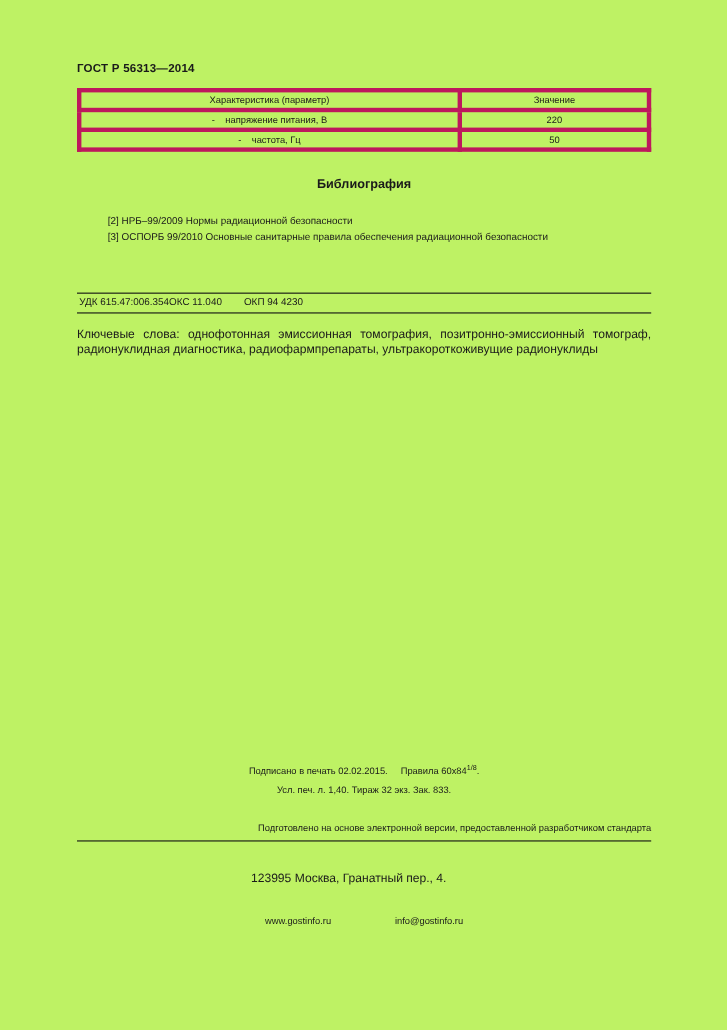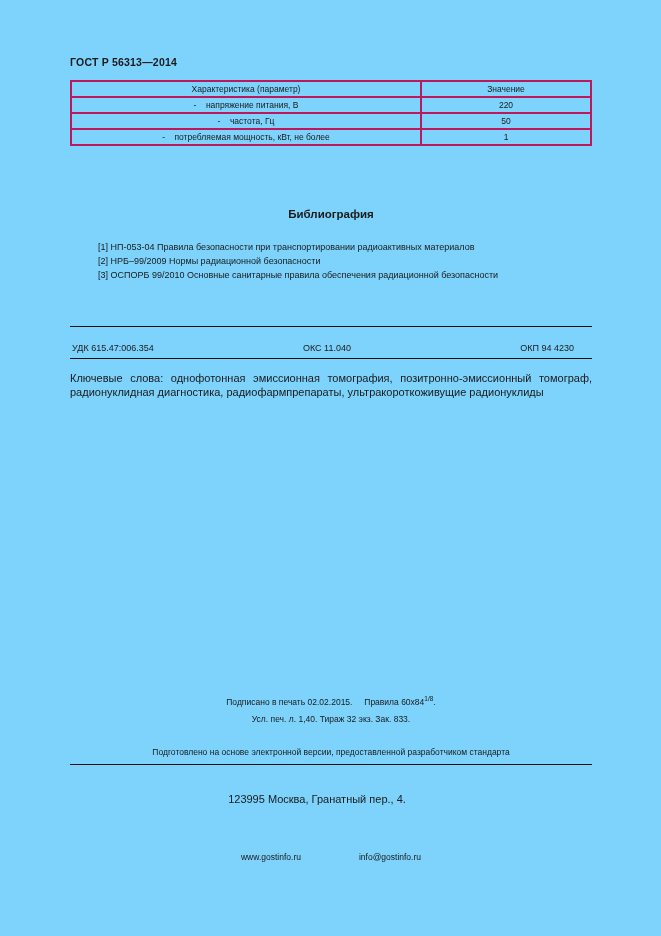--- a/index.html
+++ b/index.html
@@ -4,21 +4,21 @@
 <style>
   html, body {
     margin: 0;
     padding: 0;
     background: #7a7a7a;
   }
   .page {
     position: relative;
     width: 661px;
     height: 936px;
-    background: #7dd3fc;
+    background: #bef264;
     margin: 0 auto;
     font-family: "Liberation Sans", sans-serif;
     color: #1a1a1a;
     overflow: hidden;
   }
   .content {
     position: absolute;
     left: 70px;
     top: 56px;
     width: 522px;
@@ -32,21 +32,21 @@
   .table-caption {
     font-size: 9.5px;
     margin: 0 0 4px 8px;
   }
   table.param-table {
     border-collapse: collapse;
     width: 100%;
     font-size: 8.5px;
   }
   table.param-table td, table.param-table th {
-    border: 2px solid #be185d;
+    border: 4px solid #be185d;
     padding: 2px 4px;
     font-weight: normal;
     text-align: center;
   }
   .th-center {
     text-align: center;
   }
   .col-value {
     width: 160px;
     text-align: center;
@@ -54,36 +54,36 @@
   .row-section td {
     text-align: left;
   }
   .dash-cell {
     padding-left: 6px;
   }
   .biblio-title {
     text-align: center;
     font-size: 11.5px;
     font-weight: bold;
-    margin-top: 62px;
+    margin-top: 24px;
     margin-bottom: 20px;
   }
   .biblio-list {
     font-size: 9px;
     line-height: 14px;
     margin-left: 28px;
   }
   .codes {
     margin-top: 44px;
     border-top: 1px solid #111;
     border-bottom: 1px solid #111;
-    padding: 16px 0 5px 0;
+    padding: 2px 0 5px 0;
     font-size: 9px;
     display: flex;
-    justify-content: space-between;
+    justify-content: flex-start;
   }
   .codes .c1 { margin-left: 2px; }
   .codes .c2 { margin-right: 20px; }
   .codes .c3 { margin-right: 18px; }
   .keywords {
     margin-top: 12px;
     font-size: 11px;
     line-height: 14px;
     text-align: justify;
   }
@@ -99,21 +99,21 @@
   }
   .imprint .sup {
     font-size: 6.5px;
     vertical-align: super;
   }
   .prepared {
     position: absolute;
     left: 70px;
     top: 747px;
     width: 522px;
-    text-align: center;
+    text-align: right;
     font-size: 8.5px;
   }
   .rule {
     position: absolute;
     left: 70px;
     top: 764px;
     width: 522px;
     border-top: 1px solid #111;
   }
   .publisher {
@@ -130,21 +130,21 @@
     position: absolute;
     left: 56px;
     top: 793px;
     width: 522px;
     text-align: center;
     font-size: 11px;
   }
   .web {
     position: absolute;
     left: 70px;
-    top: 852px;
+    top: 832px;
     width: 522px;
     display: flex;
     justify-content: center;
     gap: 58px;
     font-size: 8.5px;
   }
 </style>
 </head>
 <body>
 
@@ -168,34 +168,26 @@
         </td>
         <td class="col-value">220</td>
       </tr>
       <tr>
         <td class="dash-cell">
           <span>-</span>
           &nbsp;&nbsp; <span>частота, Гц</span>
         </td>
         <td class="col-value">50</td>
       </tr>
-      <tr>
-        <td class="dash-cell">
-          <span>-</span>
-          &nbsp;&nbsp; <span>потребляемая мощность, кВт, не более</span>
-        </td>
-        <td class="col-value">1</td>
-      </tr>
     </tbody>
       </table>
 
     <div class="biblio-title">Библиография</div>
 
     <div class="biblio-list">
-      <div>[1] НП-053-04 Правила безопасности при транспортировании радиоактивных материалов</div>
       <div>[2] НРБ–99/2009 Нормы радиационной безопасности</div>
       <div>[3] ОСПОРБ 99/2010 Основные санитарные правила обеспечения радиационной безопасности</div>
     </div>
 
     <div class="codes">
       <span class="c1">УДК 615.47:006.354</span>
       <span class="c2">ОКС 11.040</span>
       <span class="c3">ОКП 94 4230</span>
     </div>
 

